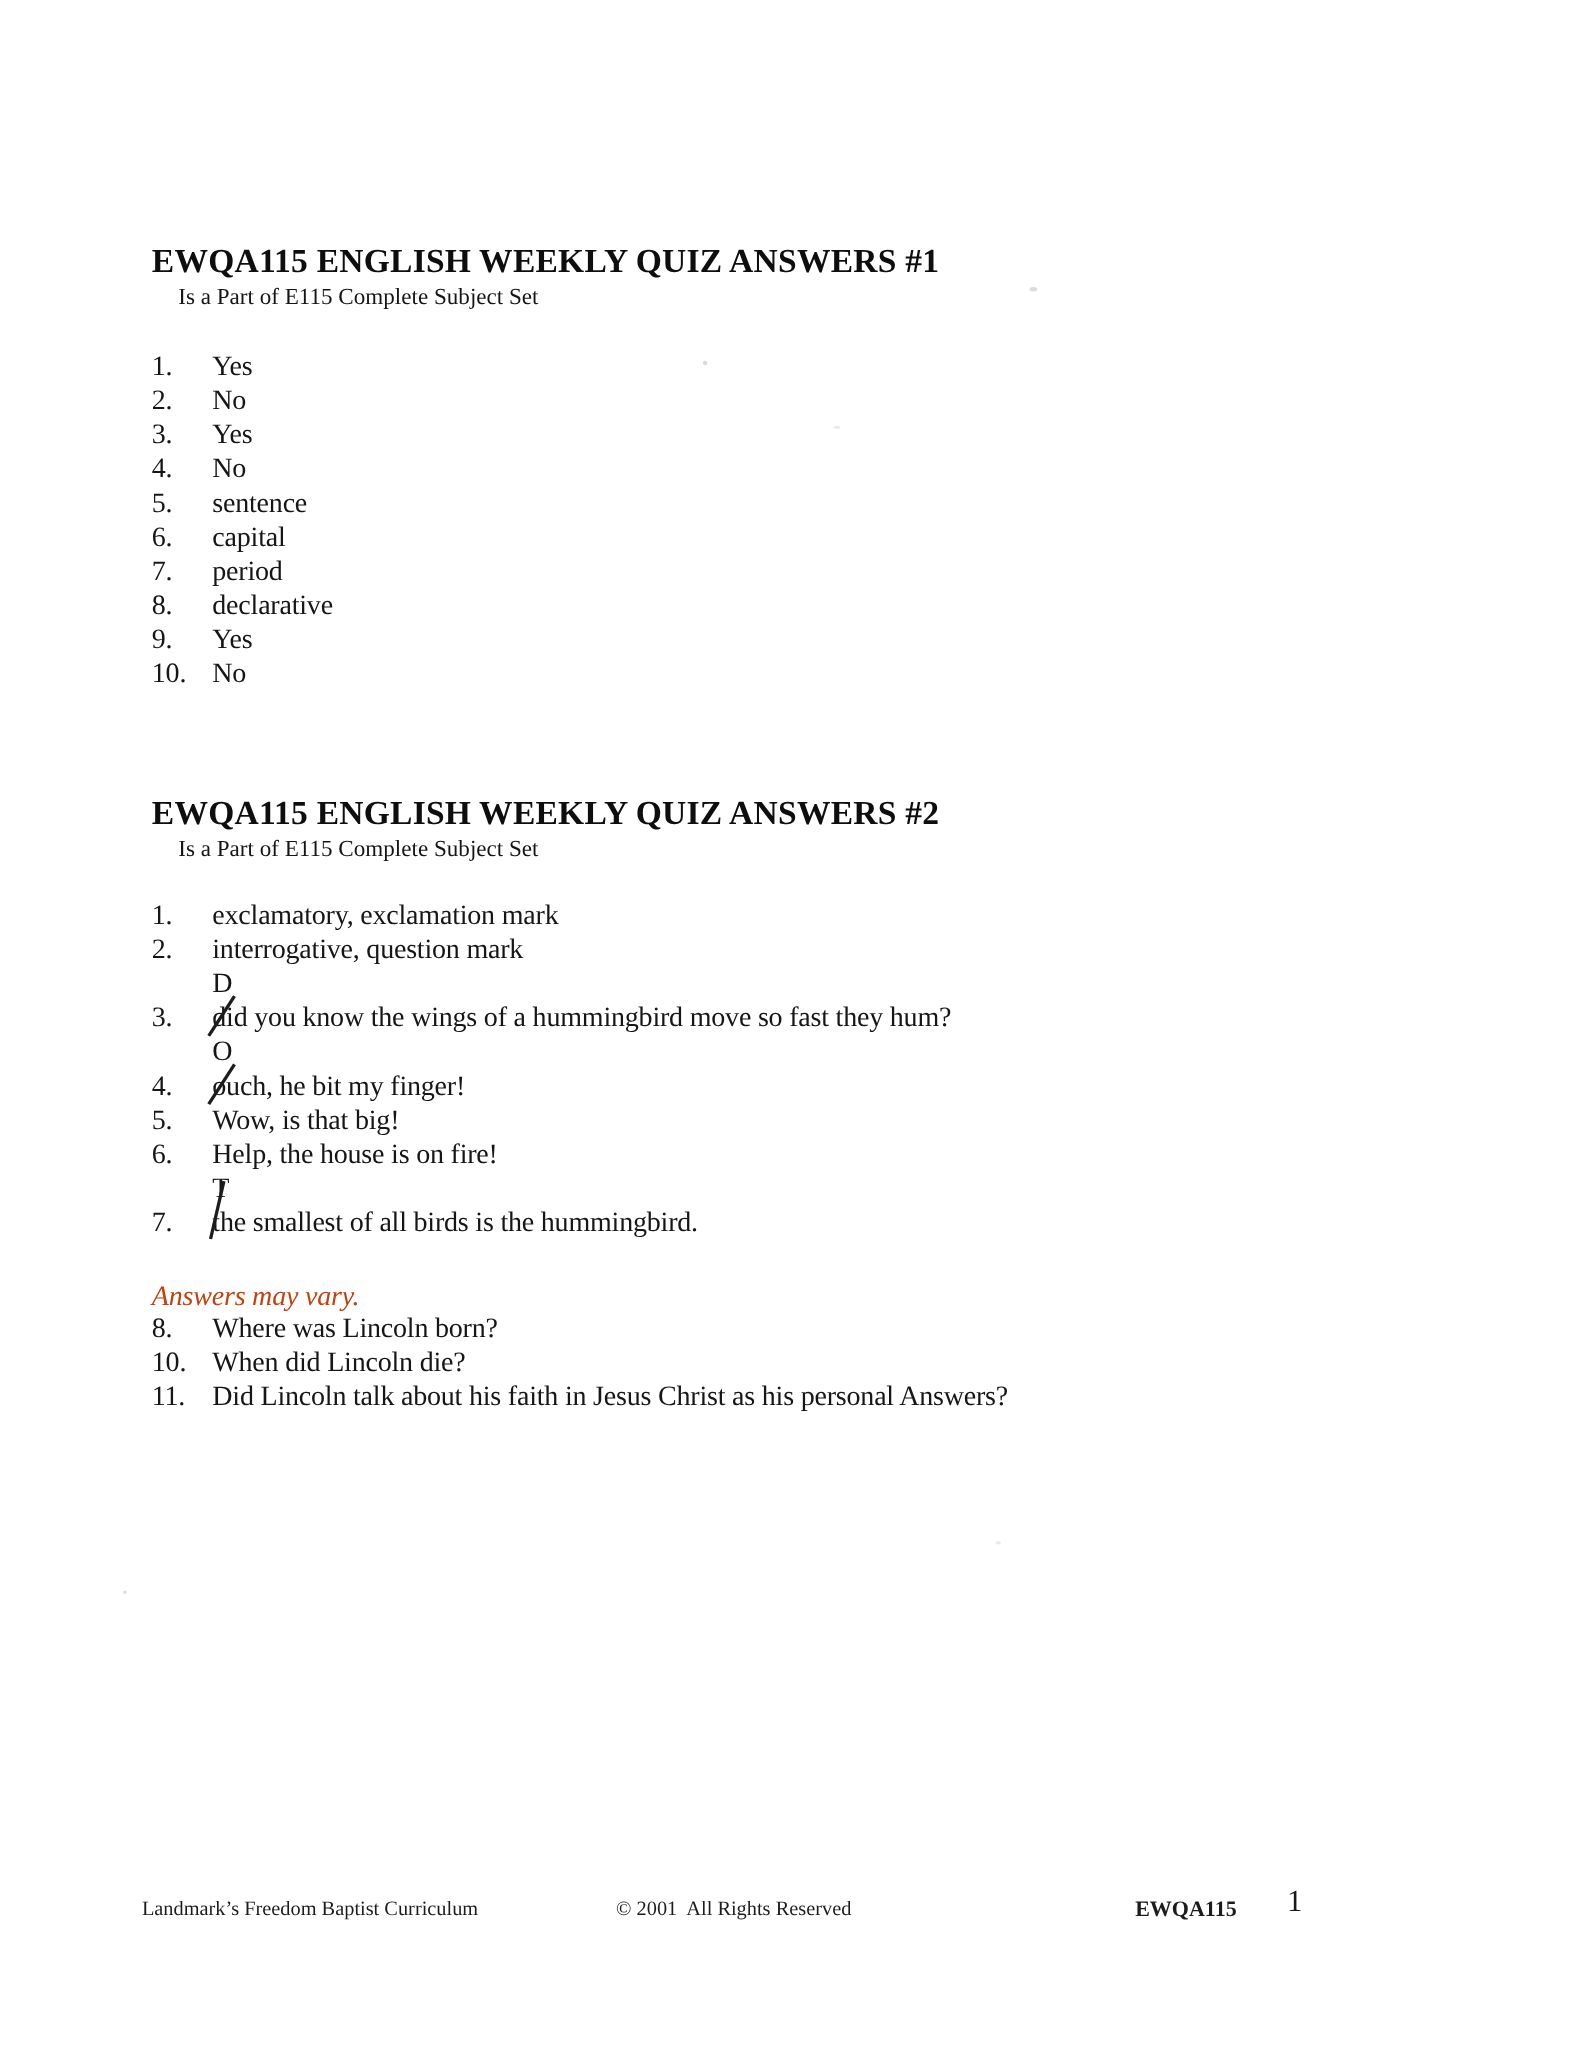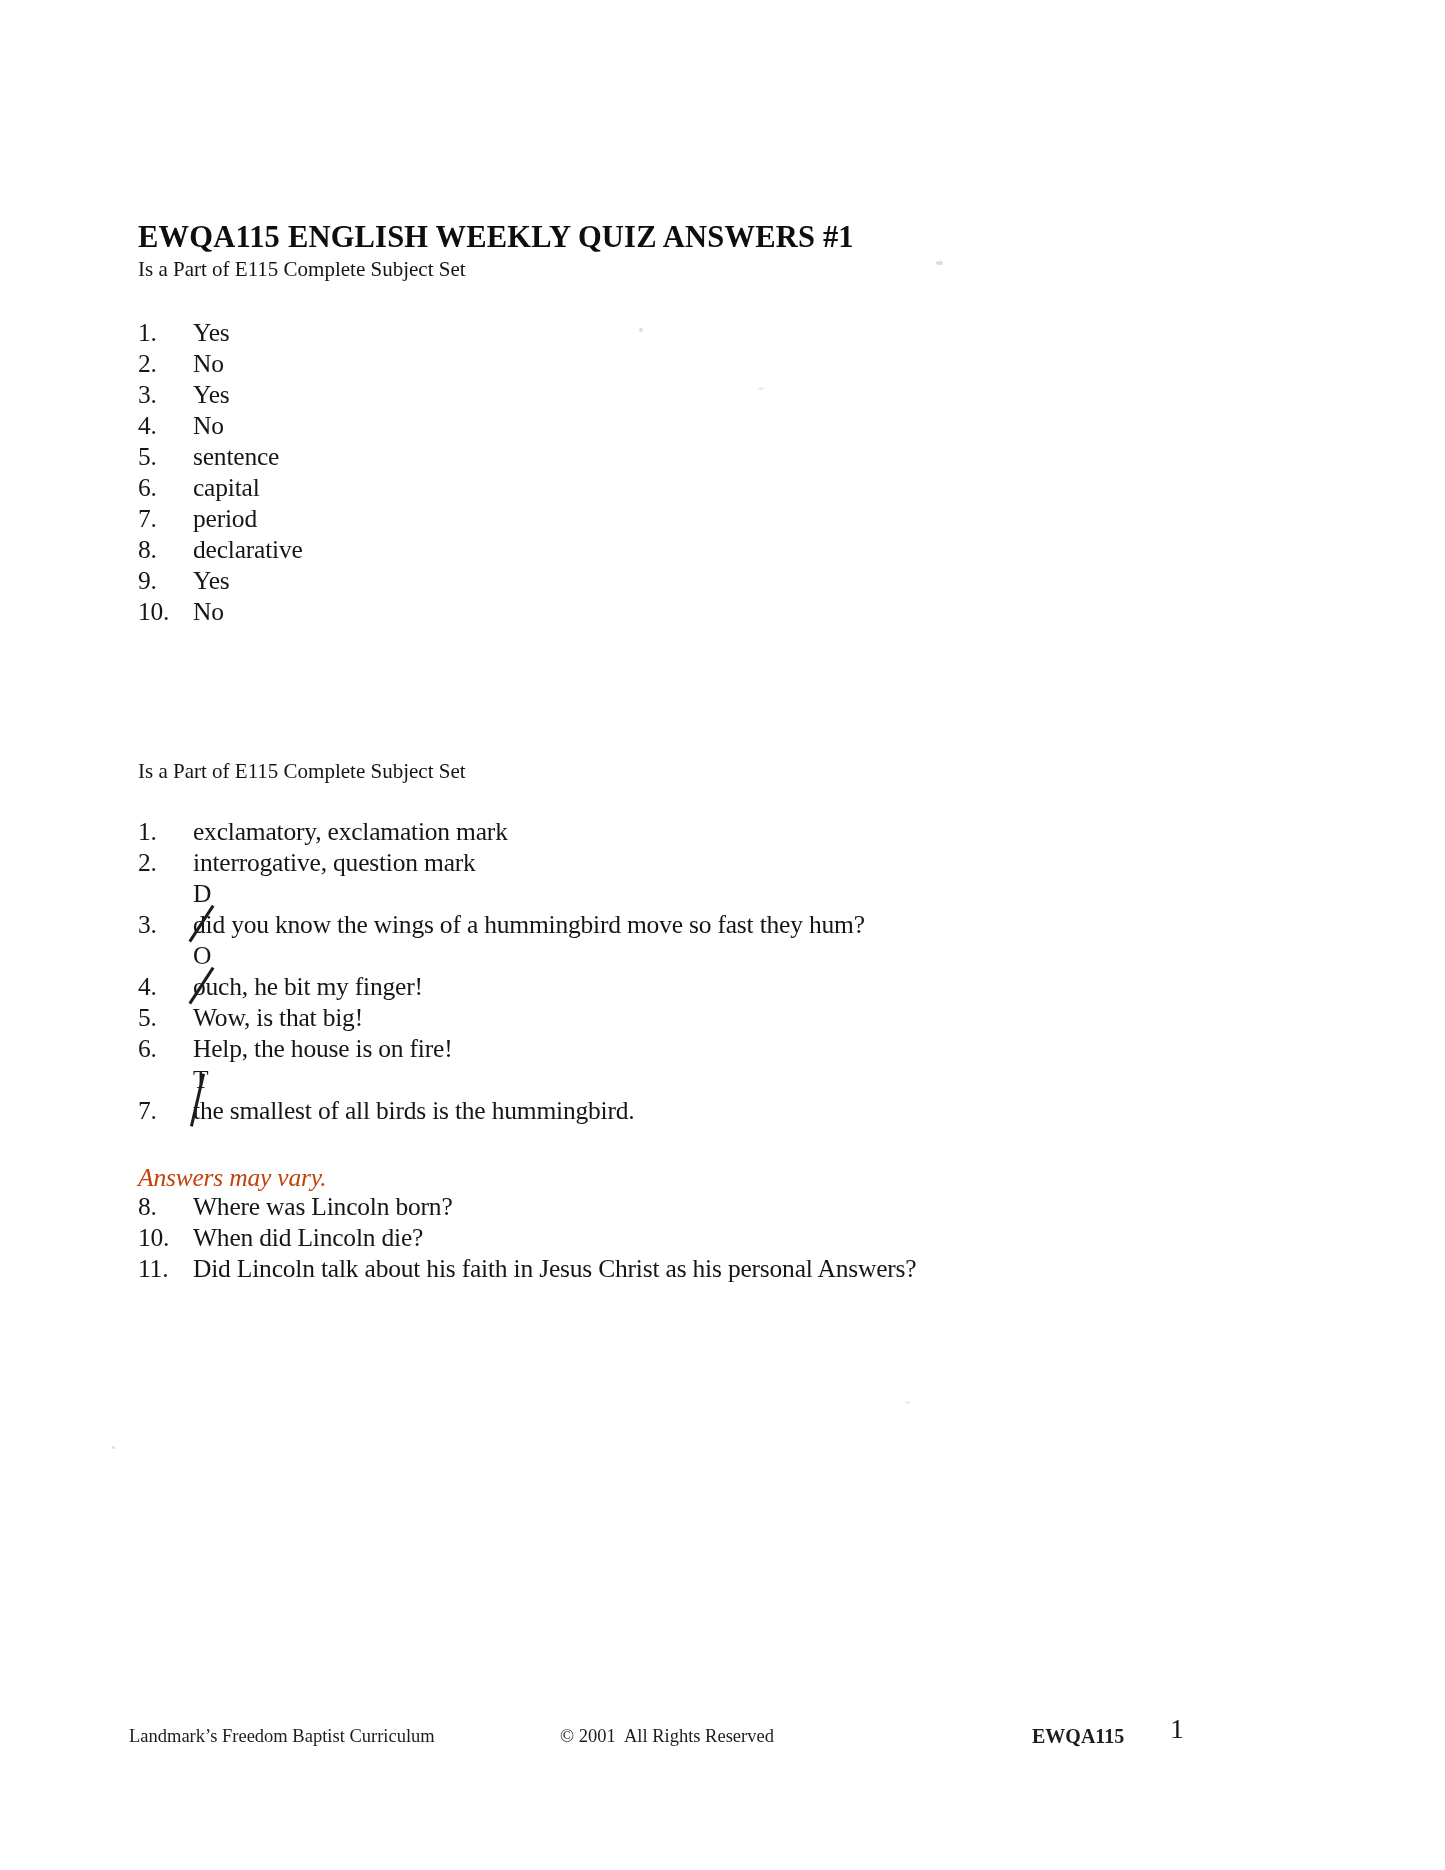--- a/index.html
+++ b/index.html
@@ -22,20 +22,21 @@
     color:#0e0e0e;
     letter-spacing:0.2px;
     white-space:nowrap;
     line-height:1.1;
   }
   .doc-subtitle{
     font-size:21px;
     color:#151515;
     white-space:nowrap;
     line-height:1.15;
+    margin-left:24px;
   }
   .answer-list{
     font-size:25.5px;
     line-height:31px;
     letter-spacing:-0.2px;
     color:#161616;
   }
   .row{white-space:nowrap;}
   .num{
     display:inline-block;
@@ -106,20 +107,21 @@
       <div class="row"><span class="num">3.</span><span class="txt">Yes</span></div>
       <div class="row"><span class="num">4.</span><span class="txt">No</span></div>
       <div class="row"><span class="num">5.</span><span class="txt">sentence</span></div>
       <div class="row"><span class="num">6.</span><span class="txt">capital</span></div>
       <div class="row"><span class="num">7.</span><span class="txt">period</span></div>
       <div class="row"><span class="num">8.</span><span class="txt">declarative</span></div>
       <div class="row"><span class="num">9.</span><span class="txt">Yes</span></div>
       <div class="row"><span class="num">10.</span><span class="txt">No</span></div>
     </div>
 
+  <div class="abs doc-title" style="left:138px; top:723px;">EWQA115 ENGLISH WEEKLY QUIZ ANSWERS #2</div>
   <div class="abs doc-subtitle" style="left:138px; top:759px;">Is a Part of E115 Complete Subject Set</div>
   <div class="abs answer-list" style="left:138px; top:816px;">
       <div class="row"><span class="num">1.</span><span class="txt">exclamatory, exclamation mark</span></div>
       <div class="row"><span class="num">2.</span><span class="txt">interrogative, question mark</span></div>
       <div class="row"><span class="num"></span><span class="corr">D</span></div>
       <div class="row"><span class="num">3.</span><span class="txt"><span class="struck">d</span>id you know the wings of a hummingbird move so fast they hum?</span></div>
       <div class="row"><span class="num"></span><span class="corr">O</span></div>
       <div class="row"><span class="num">4.</span><span class="txt"><span class="struck">o</span>uch, he bit my finger!</span></div>
       <div class="row"><span class="num">5.</span><span class="txt">Wow, is that big!</span></div>
       <div class="row"><span class="num">6.</span><span class="txt">Help, the house is on fire!</span></div>

